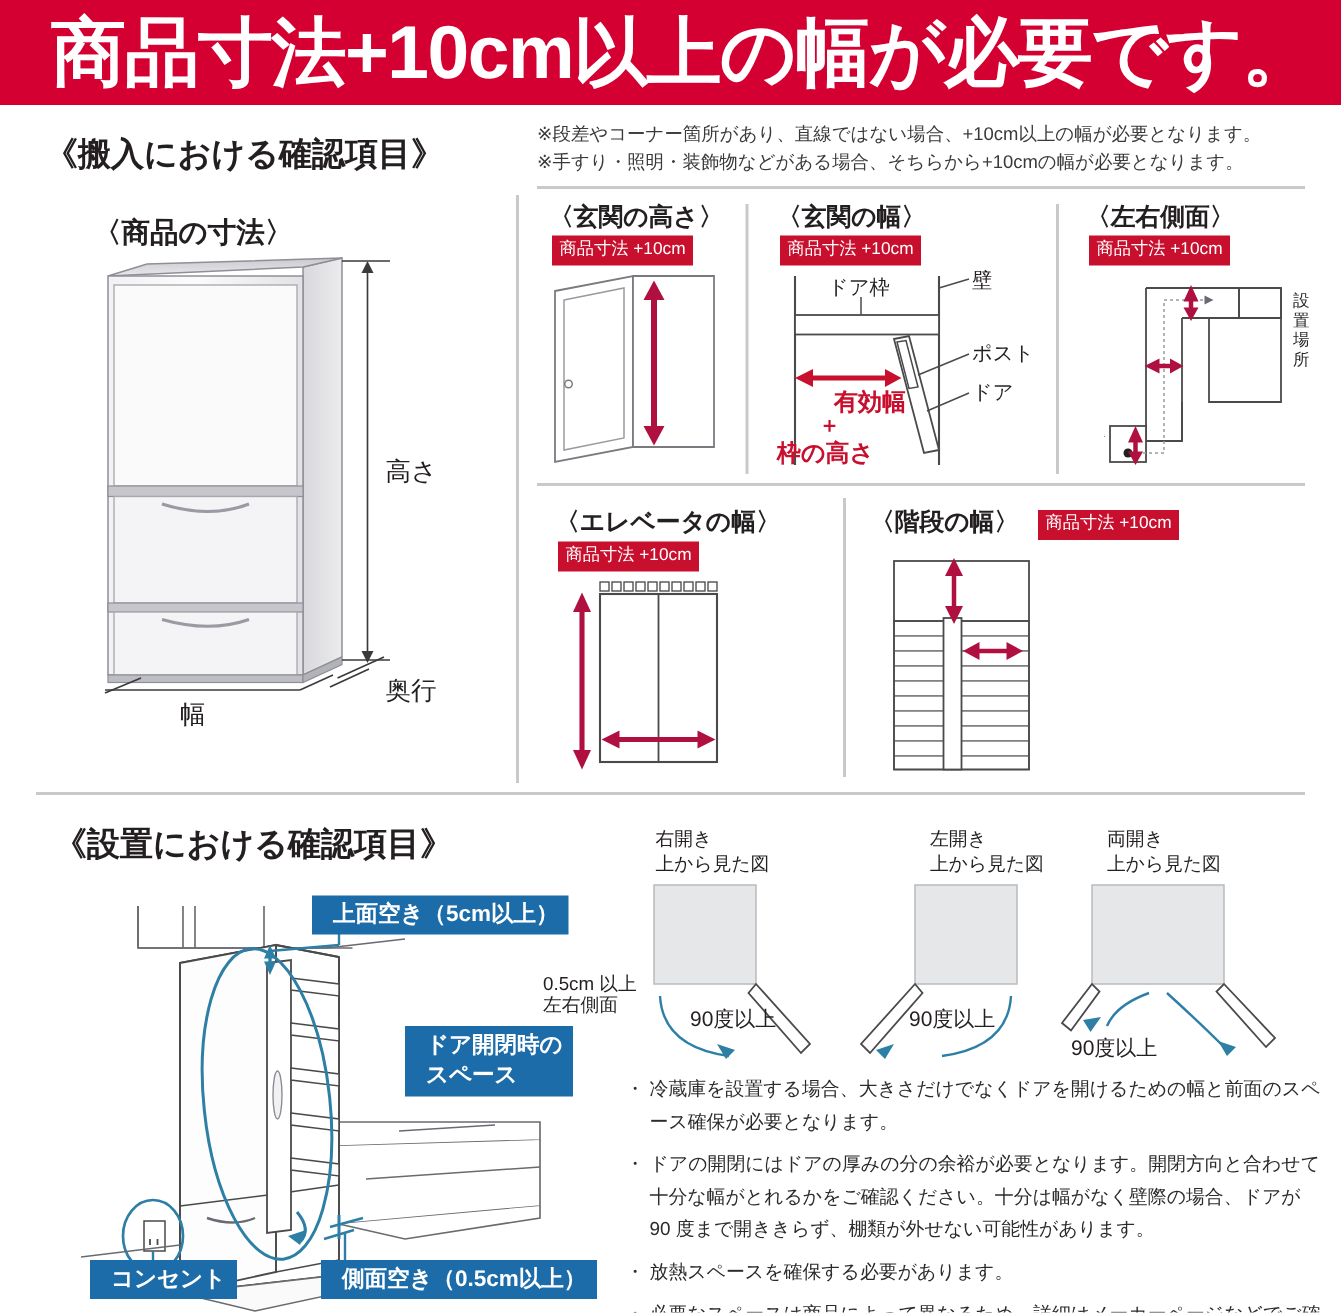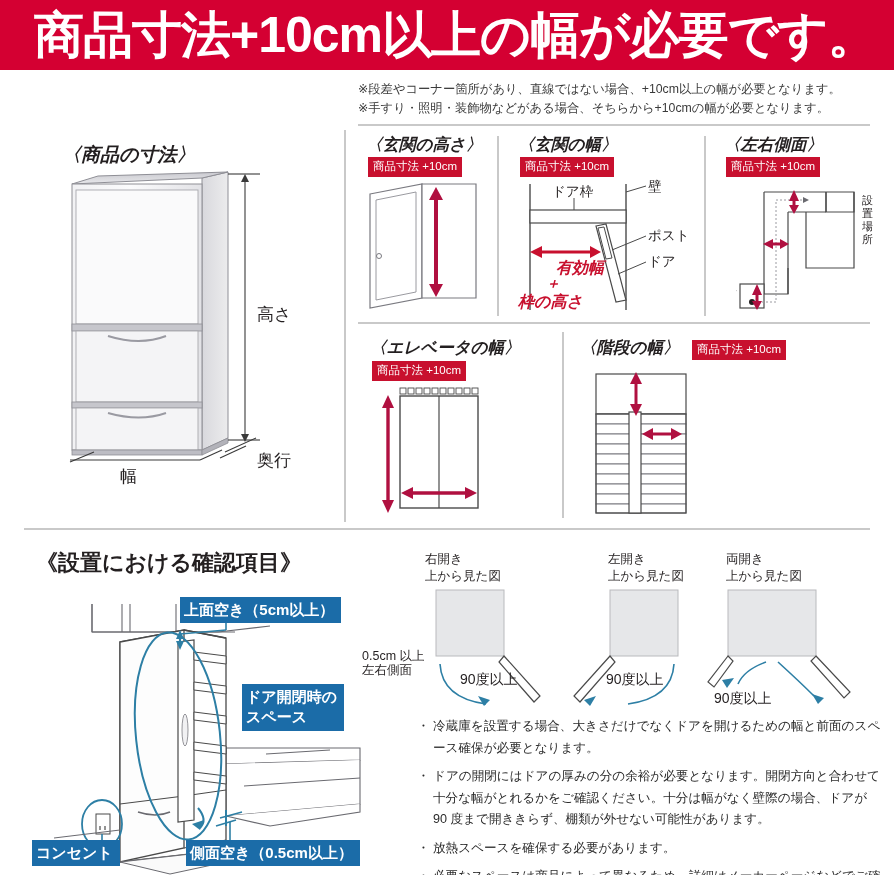--- a/index.html
+++ b/index.html
@@ -35,43 +35,43 @@
   }
   .notes div{white-space:nowrap;}
 
   
   .hr-full{position:absolute;left:24px;width:846px;height:2px;background:#c9c9c9;}
   .hr-part{position:absolute;height:2px;background:#c9c9c9;}
   .vr{position:absolute;width:2px;background:#c9c9c9;}
 
   
   .panel-title{
-    position:absolute;font-size:16.5px;font-weight:700;color:#231f20;white-space:nowrap;font-style:italic;
+    position:absolute;font-size:16.5px;font-weight:700;color:#231f20;white-space:nowrap;
   }
   .badge{
     position:absolute;background:#c8102e;color:#fff;
     font-size:11.5px;font-weight:400;line-height:17px;
     padding:1px 5px 2px 5px;white-space:nowrap;letter-spacing:0px;
   }
 
   
   .fig{position:absolute;}
 
   
   .callout{
     position:absolute;background:#1b6ca8;color:#ffffff;font-weight:700;
-    font-size:15px;line-height:19px;padding:3px 7px 4px 4px;white-space:nowrap;
+    font-size:15px;line-height:19px;padding:3px 7px 4px 14px;white-space:nowrap;margin-left:28px;
   }
   .callout.two-line{line-height:20px;}
 
   .small-label{
     position:absolute;font-size:12.5px;line-height:17px;color:#231f20;white-space:nowrap;
   }
   .door-title{
-    position:absolute;font-size:12.5px;line-height:17px;color:#231f20;white-space:nowrap;
+    position:absolute;font-size:12.5px;line-height:17px;color:#231f20;white-space:nowrap;margin-left:12px;
   }
   .deg-label{
     position:absolute;font-size:14px;color:#231f20;white-space:nowrap;
   }
 
   
   .bullets{position:absolute;left:418px;top:716px;width:466px;}
   .bullets li{
     list-style:none;position:relative;
     font-size:12.6px;line-height:21.5px;color:#2b2b2b;
@@ -85,20 +85,21 @@
 </style>
 </head>
 <body>
 
 <div class="page">
 
   <div class="banner">
     <div class="banner-title">商品寸法+10cm以上の幅が必要です。</div>
   </div>
 
+  <div class="sec-heading" id="carry-heading">《搬入における確認項目》</div>
 
   <div class="notes">
     <div>※段差やコーナー箇所があり、直線ではない場合、+10cm以上の幅が必要となります。</div>
     <div>※手すり・照明・装飾物などがある場合、そちらから+10cmの幅が必要となります。</div>
   </div>
 
   <div class="hr-part" style="left:358px;top:124px;width:512px;"></div>
 
   <div class="vr" style="left:344px;top:130px;height:392px;"></div>
 

